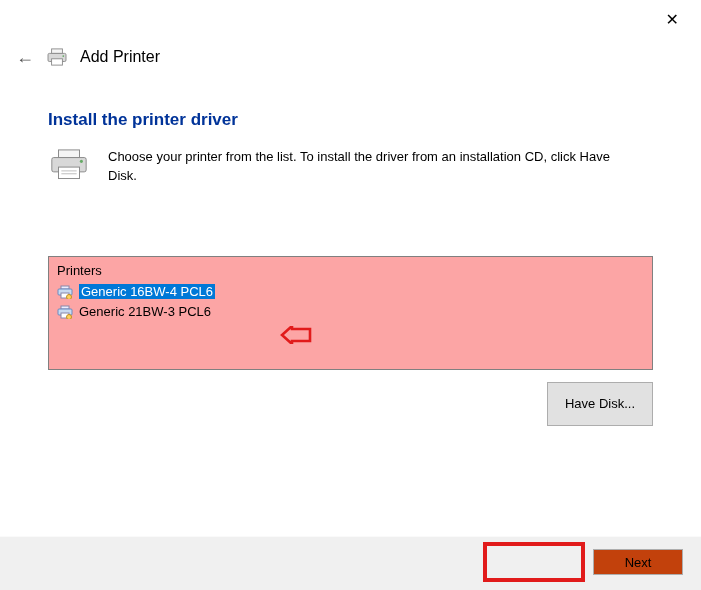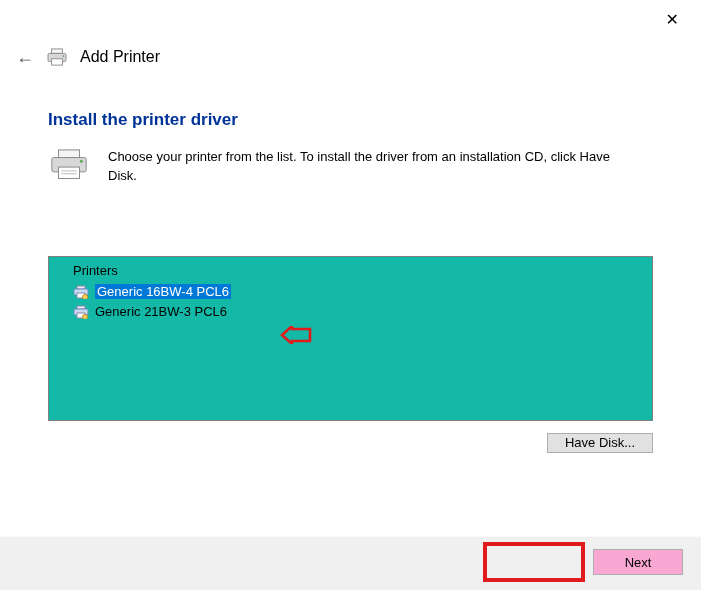--- a/index.html
+++ b/index.html
@@ -62,23 +62,23 @@
     display: flex;
     gap: 18px;
     align-items: flex-start;
     margin-bottom: 70px;
     margin-top: 7px;
   }
   .big-printer { width: 42px; height: 34px; flex-shrink: 0; }
   .instr-text { line-height: 1.45; font-size: 13px; max-width: 530px; }
   .listbox {
     border: 1px solid #808080;
-    height: 165px;
-    background: #14b8a6;
-    padding: 4px 18px;
+    height: 114px;
+    background: #fca5a5;
+    padding: 4px 2px;
   }
   .listbox-header {
     font-size: 13px;
     padding: 2px 6px 4px 6px;
   }
   .list-row {
     display: flex;
     align-items: center;
     gap: 6px;
     padding: 1px 6px;
@@ -113,21 +113,21 @@
     text-decoration: underline;
     cursor: pointer;
     display: inline-block;
     margin-top: 4px;
   }
   .have-disk-btn {
     position: absolute;
     right: 0;
     top: 0;
     width: 106px;
-    height: 20px;
+    height: 44px;
     border: 1px solid #adadad;
     background: #e1e1e1;
     font-family: inherit;
     font-size: 13px;
     cursor: pointer;
   }
   .auth-area { position: relative; margin-top: 12px; height: 54px; }
   .footer {
     position: absolute;
     left: 0; right: 0; bottom: 0;
@@ -140,21 +140,21 @@
     right: 18px;
     top: 12px;
     display: flex;
     gap: 10px;
     align-items: center;
   }
   .wizard-btn {
     width: 90px;
     height: 26px;
     border: 1px solid #adadad;
-    background: #f9a8d4;
+    background: #c2410c;
     font-family: inherit;
     font-size: 13px;
     cursor: pointer;
   }
   .next-highlight {
     position: absolute;
     border: 4px solid #e11b1b;
     width: 102px;
     height: 40px;
     pointer-events: none;

